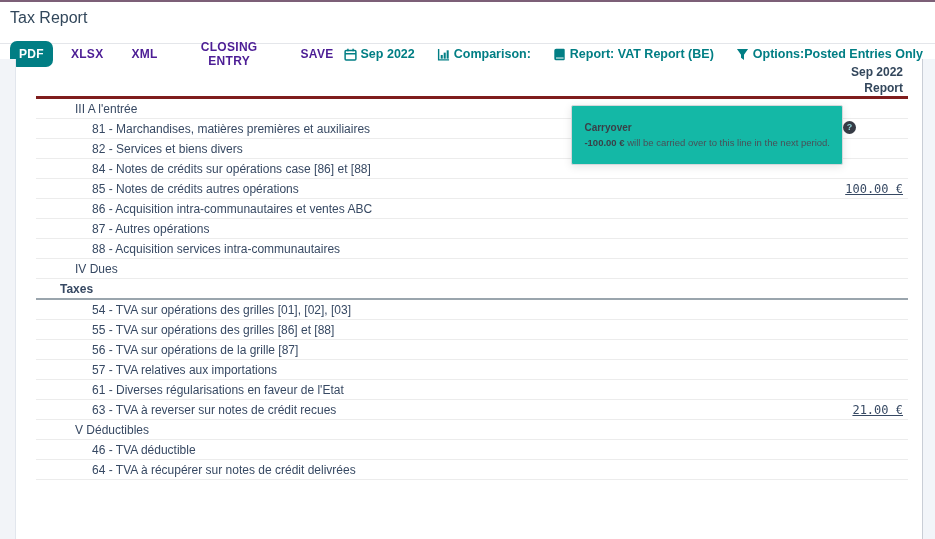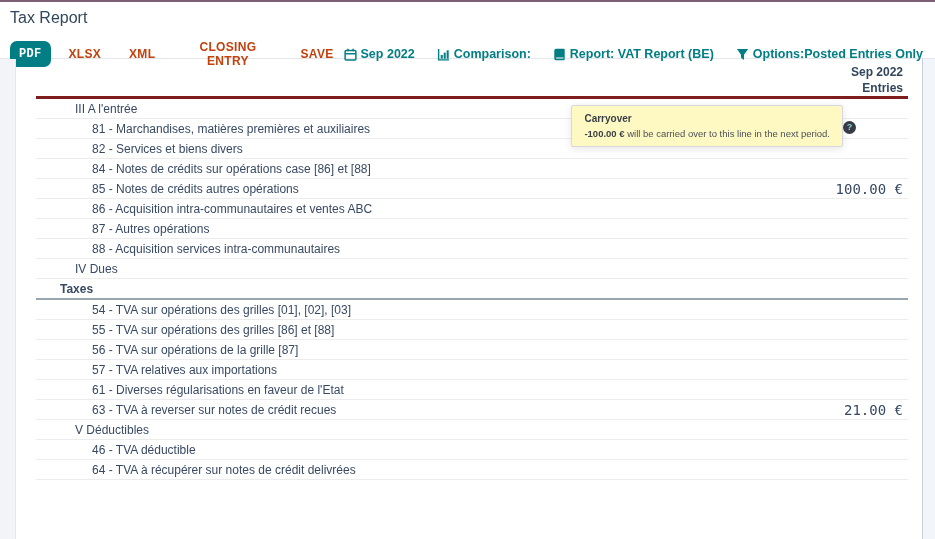--- a/index.html
+++ b/index.html
@@ -5,31 +5,31 @@
   * { box-sizing: border-box; margin: 0; padding: 0; }
   html, body { width: 935px; height: 539px; overflow: hidden; }
   body {
     position: relative;
     font-family: "Liberation Sans", sans-serif;
     color: #374963;
     background: #ffffff;
   }
   .topbar { height: 2px; background: #7c5f77; }
 
-  header { background: #fff; border-bottom: 1px solid #e4e6ea; padding: 7px 10px 0 10px; height: 57px; }
+  header { background: #fff; border-bottom: 1px solid #e4e6ea; padding: 7px 10px 0 10px; height: 42px; }
   .page-title { font-size: 16px; font-weight: normal; color: #32475b; margin-bottom: 7px; }
   .toolbar { display: flex; justify-content: space-between; align-items: center; }
   .btn-group { display: flex; align-items: center; gap: 8px; }
   .btn {
     border: none; background: transparent; cursor: pointer;
     font-family: "Liberation Sans", sans-serif;
     font-size: 12px; font-weight: bold; letter-spacing: .3px;
-    color: #c2410c; padding: 6px 10px;
-  }
-  .btn.primary { background: #017e84; color: #fff; border-radius: 7px; padding: 6px 9px; font-family: Liberation Mono, monospace; }
+    color: #4c1d95; padding: 6px 10px;
+  }
+  .btn.primary { background: #017e84; color: #fff; border-radius: 7px; padding: 6px 9px; }
   .filters { display: flex; align-items: center; gap: 22px; margin-right: 2px; }
   .filter {
     display: inline-flex; align-items: center; gap: 4px; cursor: pointer;
     font-size: 12.5px; font-weight: bold; color: #017e84; white-space: nowrap;
   }
   .filter svg { width: 13px; height: 13px; display: block; }
 
   .left-gutter {
     position: absolute; left: 0; top: 59px; bottom: 0; width: 16px;
     background: #f2f4f8; border-right: 1px solid #e2e6ed;
@@ -52,29 +52,29 @@
     height: 20px; border-bottom: 1px solid #ececec;
     display: flex; align-items: center; justify-content: space-between;
     font-size: 12px; cursor: pointer; background: #fff;
   }
   .row .lbl { white-space: nowrap; }
   .row.section .lbl { padding-left: 39px; }
   .row.root .lbl { padding-left: 24px; font-weight: bold; }
   .row.line .lbl { padding-left: 56px; }
   .row.root { border-bottom: 2px solid #9aa5ad; height: 21px; }
   .row .val {
-    font-family: "DejaVu Sans Mono", monospace; font-size: 14px;
-    padding-right: 5px; white-space: nowrap;
+    font-family: "DejaVu Sans Mono", monospace; font-size: 12px;
+    padding-right: 5px; white-space: nowrap; text-decoration: underline;
   }
 
   .carryover-tooltip {
     position: absolute; top: 105px; right: 92px; z-index: 5;
-    background: #fef9c3; border: 1px solid #d6d8db; border-radius: 2px;
+    background: #14b8a6; border: 1px solid #d6d8db; border-radius: 2px;
     box-shadow: 0 2px 8px rgba(0,0,0,.10);
-    padding: 7px 12px; white-space: nowrap;
+    padding: 16px 12px; white-space: nowrap;
   }
   .tt-title { font-size: 10px; font-weight: bold; color: #3a3f47; margin-bottom: 4px; }
   .tt-text { font-size: 9.5px; color: #4a4f57; }
   .tt-text b { color: #3a3f47; margin-top: 48px; }
 
   .help-icon {
     position: absolute; left: 843px; top: 121px; z-index: 6;
     width: 13px; height: 13px; border-radius: 50%;
     background: #363b45; color: #8fd2d5;
     font-size: 9px; font-weight: bold; line-height: 13px; text-align: center;
@@ -138,21 +138,21 @@
       </span>
     </div>
   </div>
 </header>
 
 <div class="left-gutter"></div>
 <div class="v-scrollbar"></div>
 
 <div class="col-headers">
   <div>Sep 2022</div>
-  <div>Entries</div>
+  <div>Report</div>
 </div>
 
 <div class="report-table">
     <div class="row section">
       <span class="lbl">III A l'entrée</span>
       <span class="val"></span>
     </div>
     <div class="row line">
       <span class="lbl">81 - Marchandises, matières premières et auxiliaires</span>
       <span class="val"></span>

